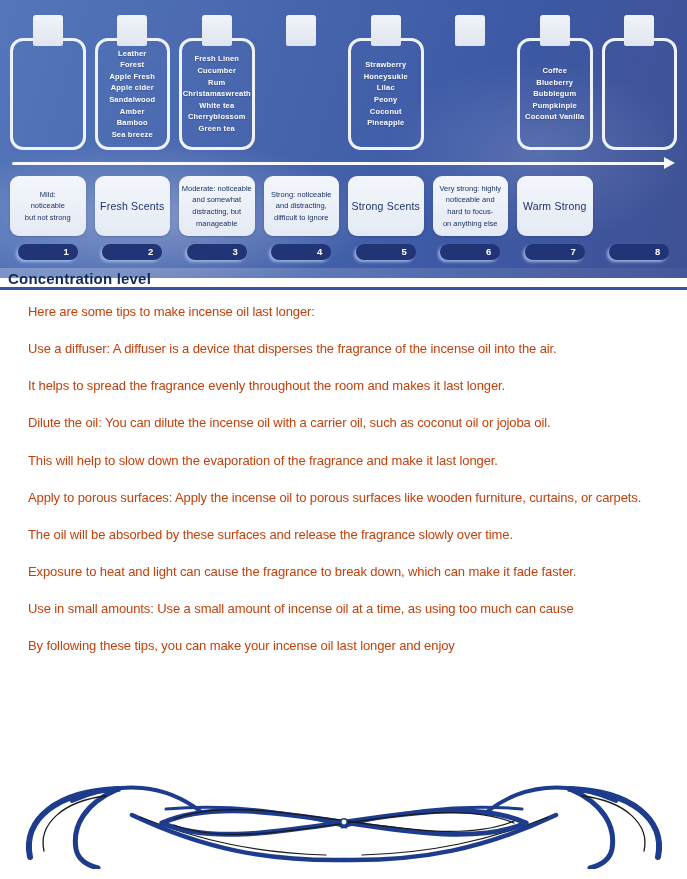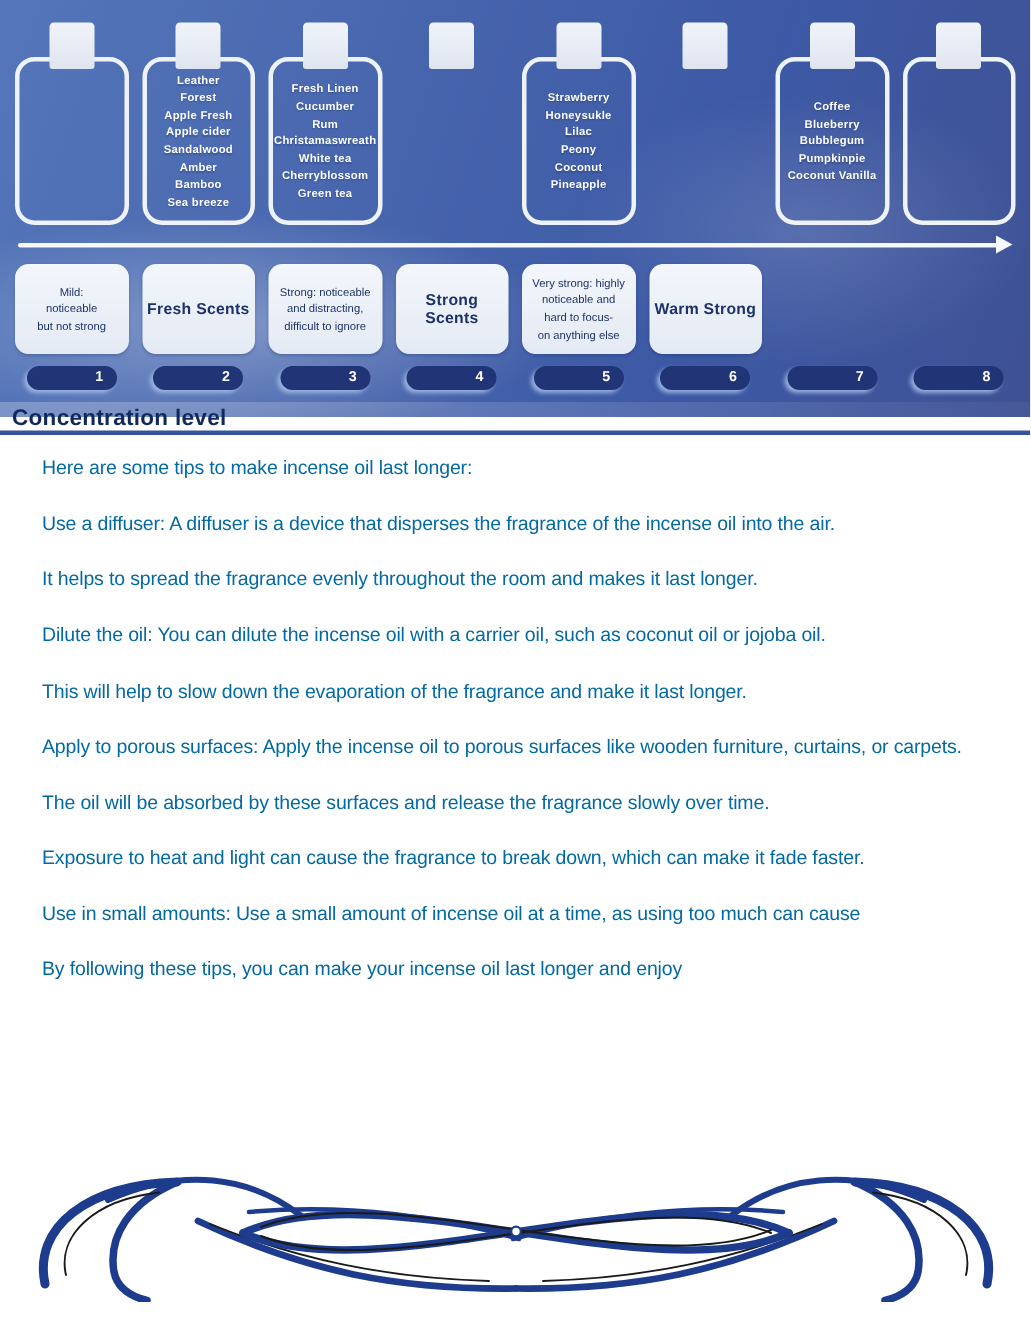--- a/index.html
+++ b/index.html
@@ -37,37 +37,37 @@
     width:0;height:0;margin-left:-1px;
     border-left:11px solid #f5f8fd;border-top:6px solid transparent;border-bottom:6px solid transparent;
   }
   .labels{display:grid;grid-template-columns:repeat(8,1fr);gap:9px;padding:2px 10px 0;height:60px;}
   .label-box{
     background:linear-gradient(180deg,#f3f6fb,#e4eaf4);border-radius:9px;
     display:flex;align-items:center;justify-content:center;text-align:center;
     color:#1c3268;padding:2px;box-shadow:0 1px 2px rgba(20,40,90,0.25);
   }
   .label-desc{font-size:7.5px;line-height:1.55;white-space:pre-line;}
-  .label-big{font-size:10.5px;font-weight:700;letter-spacing:0.2px;}
+  .label-big{font-size:10.5px;font-weight:400;letter-spacing:0.2px;}
   .pills{display:grid;grid-template-columns:repeat(8,1fr);gap:9px;padding:8px 10px 0;height:18px;}
   .pill{
     width:60px;height:16px;margin:0 auto;background:#203476;border-radius:8px;
     color:#fff;font-size:9.5px;font-weight:700;text-align:right;
     padding-right:9px;line-height:16px;box-sizing:border-box;
     box-shadow:-2px 2px 3px rgba(160,185,228,0.9);
   }
   .axis-title-bar{
     margin-top:6px;height:22px;box-sizing:border-box;padding:2px 0 0 8px;
     background:linear-gradient(90deg, rgba(255,255,255,0.25), rgba(255,255,255,0.04));
     border-bottom:3px solid #36539d;
   }
   .axis-title{color:#12295e;font-weight:700;font-size:15px;letter-spacing:0.2px;text-align:center;}
   
   .tips{padding:27px 20px 0 28px;}
-  .tips p{margin:0 0 23.5px;font-size:13px;line-height:1.05;color:#0369a1;letter-spacing:-0.1px;}
+  .tips p{margin:0 0 23.5px;font-size:13px;line-height:1.05;color:#c2410c;letter-spacing:-0.1px;}
   
   .flourish-wrap{position:absolute;left:0;right:0;bottom:6px;text-align:center;}
 </style>
 </head>
 <body>
 
 <div class="page">
 
   <div class="hero">
 
@@ -144,20 +144,26 @@
     </div>
 
     <div class="labels">
       <div class="label-box">
         <div class="label-desc">Mild:
 noticeable
 but not strong</div>
       </div>
       <div class="label-box">
         <div class="label-big">Fresh Scents</div>
+      </div>
+      <div class="label-box">
+        <div class="label-desc">Moderate: noticeable
+and somewhat
+distracting, but
+manageable</div>
       </div>
       <div class="label-box">
         <div class="label-desc">Strong: noticeable
 and distracting,
 difficult to ignore</div>
       </div>
       <div class="label-box">
         <div class="label-big">Strong Scents</div>
       </div>
       <div class="label-box">

